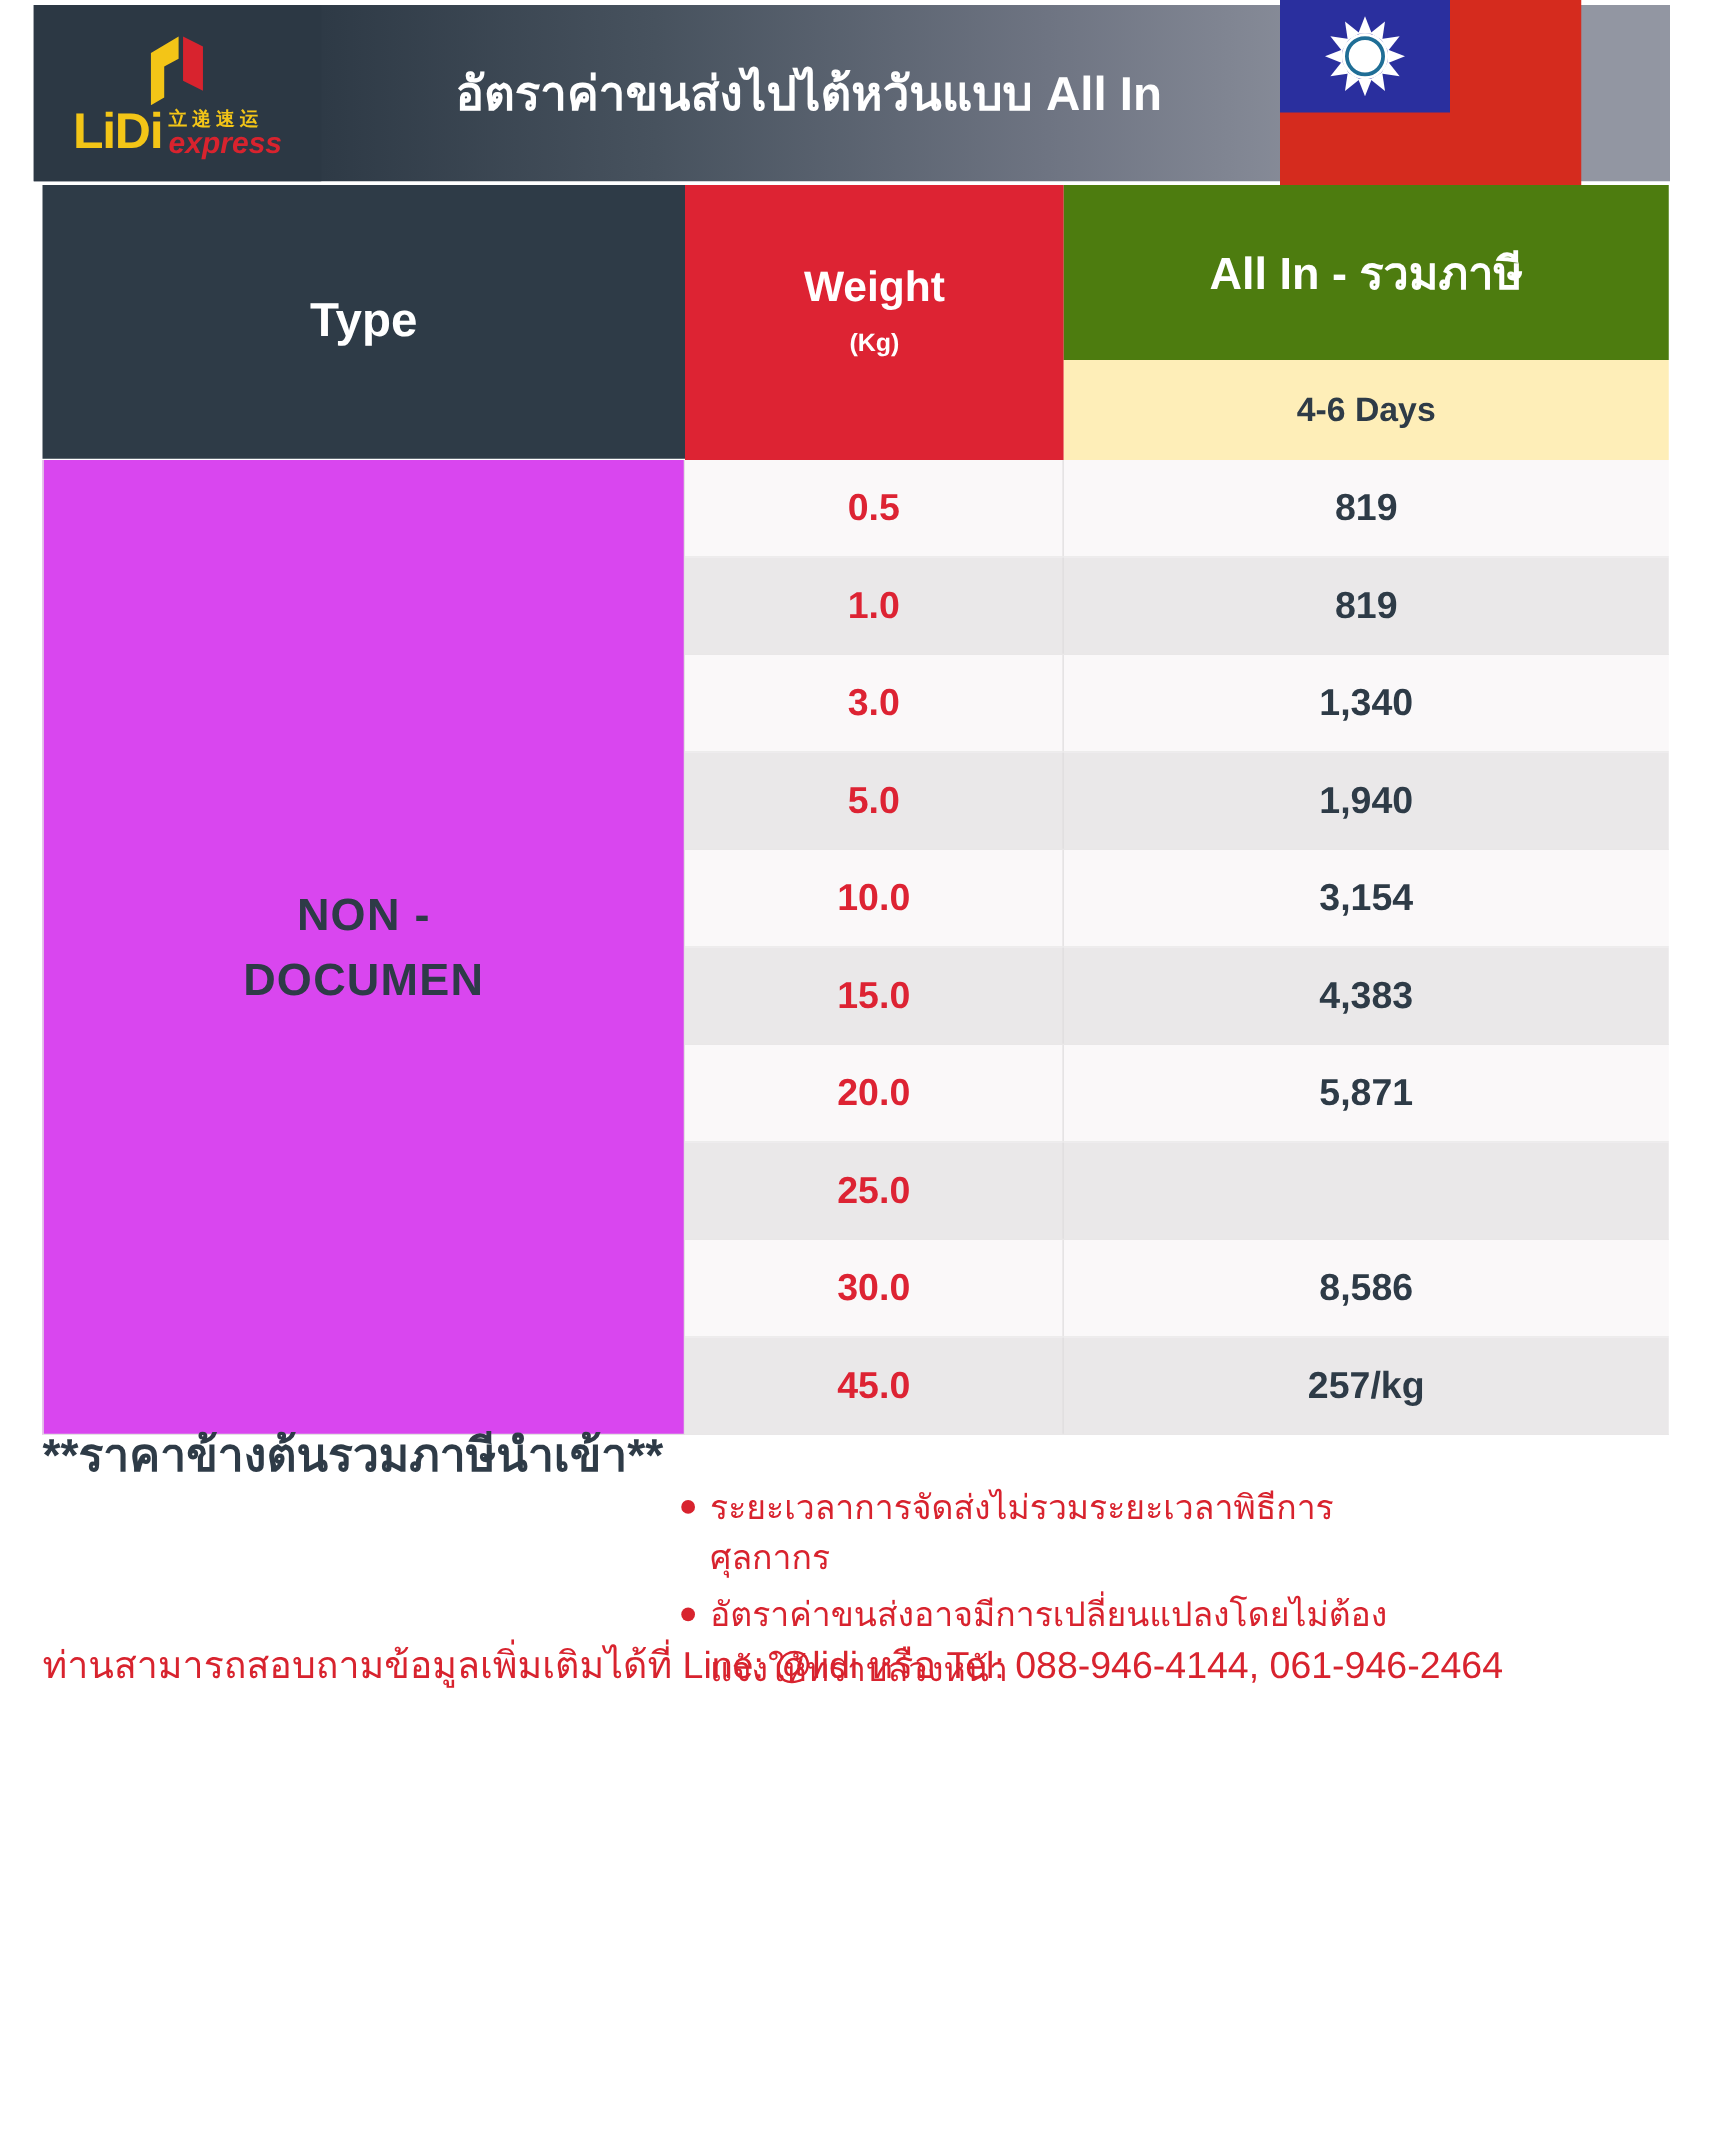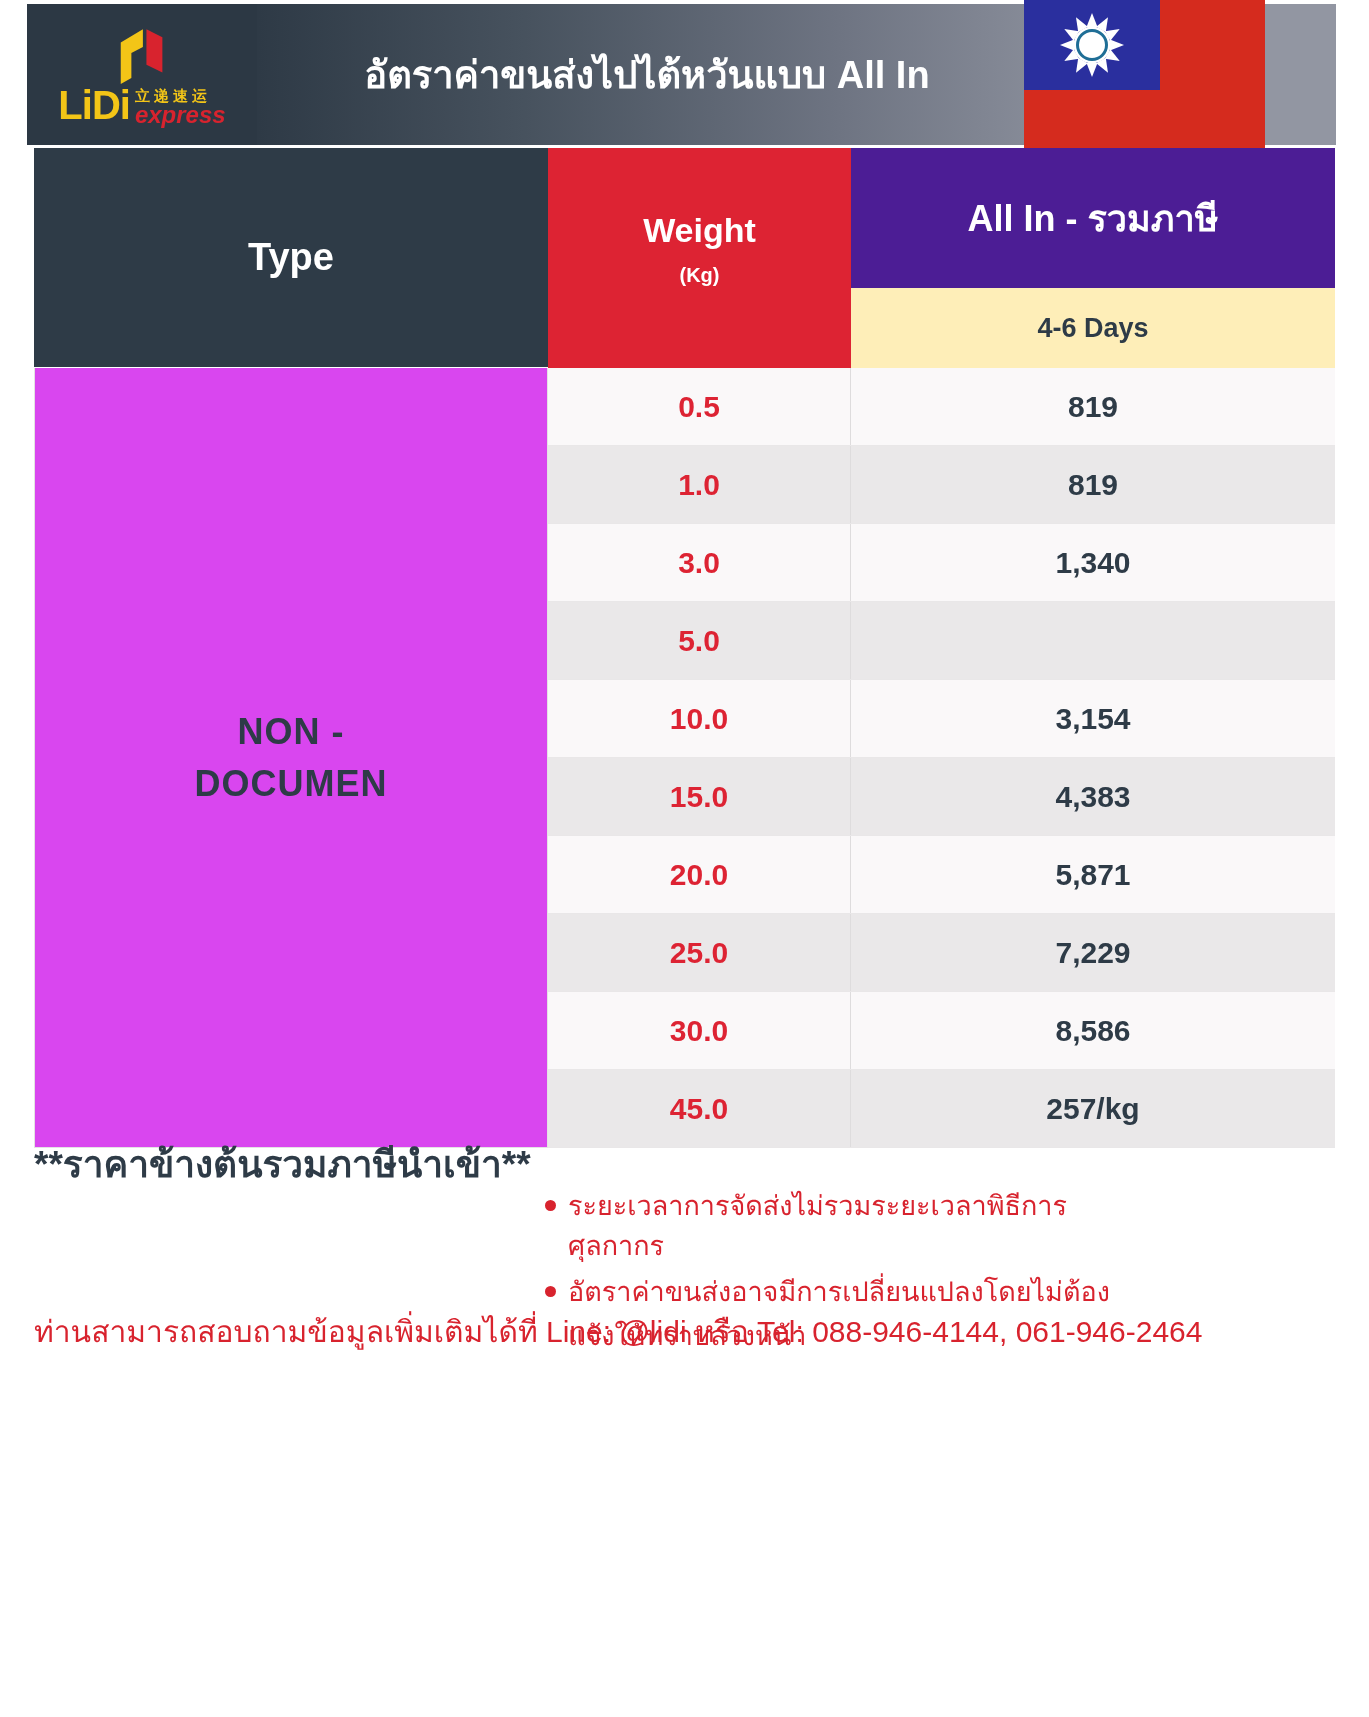--- a/index.html
+++ b/index.html
@@ -27,21 +27,21 @@
   .flag-sun{position:absolute;left:0;top:0;width:136px;height:90px;}
 
   
   .cell-center{display:flex;align-items:center;justify-content:center;}
   .type-header{position:absolute;left:34px;top:148px;width:514px;height:219px;background:#2e3b47;
     color:#ffffff;font-size:38px;font-weight:800;}
   .weight-header{position:absolute;left:548px;top:148px;width:303px;height:220px;background:#dd2333;
     color:#ffffff;flex-direction:column;gap:14px;padding-bottom:0;box-sizing:border-box;}
   .weight-header .w-main{font-size:34px;font-weight:800;margin-top:-18px;}
   .weight-header .w-unit{font-size:20px;font-weight:800;}
-  .allin-header{position:absolute;left:851px;top:148px;width:484px;height:140px;background:#4c1d95;
+  .allin-header{position:absolute;left:851px;top:148px;width:484px;height:140px;background:#4d7c0f;
     color:#ffffff;font-size:36px;font-weight:800;}
   .days-header{position:absolute;left:851px;top:288px;width:484px;height:80px;background:#feeeb8;
     color:#2e3b47;font-size:27px;font-weight:800;}
 
   .type-body{position:absolute;left:34px;top:368px;width:514px;height:780px;background:#d946ef;
     box-sizing:border-box;border:1px solid #e4e2e3;border-top:none;
     display:flex;flex-direction:column;align-items:center;justify-content:center;
     color:#2e3b47;font-size:36px;font-weight:800;line-height:52px;letter-spacing:1px;}
   .rows{position:absolute;left:548px;top:368px;width:787px;}
   .row{display:flex;width:787px;height:78px;box-sizing:border-box;border-bottom:1px solid #e9e7e8;}
@@ -129,40 +129,40 @@
       <div class="price-cell">819</div>
     </div>
 
     <div class="row light">
       <div class="weight-cell">3.0</div>
       <div class="price-cell">1,340</div>
     </div>
 
     <div class="row gray">
       <div class="weight-cell">5.0</div>
+      <div class="price-cell">1,940</div>
     </div>
 
     <div class="row light">
       <div class="weight-cell">10.0</div>
       <div class="price-cell">3,154</div>
     </div>
 
     <div class="row gray">
       <div class="weight-cell">15.0</div>
       <div class="price-cell">4,383</div>
     </div>
 
     <div class="row light">
       <div class="weight-cell">20.0</div>
       <div class="price-cell">5,871</div>
     </div>
 
     <div class="row gray">
       <div class="weight-cell">25.0</div>
-      <div class="price-cell">7,229</div>
     </div>
 
     <div class="row light">
       <div class="weight-cell">30.0</div>
       <div class="price-cell">8,586</div>
     </div>
 
     <div class="row gray">
       <div class="weight-cell">45.0</div>
       <div class="price-cell">257/kg</div>

